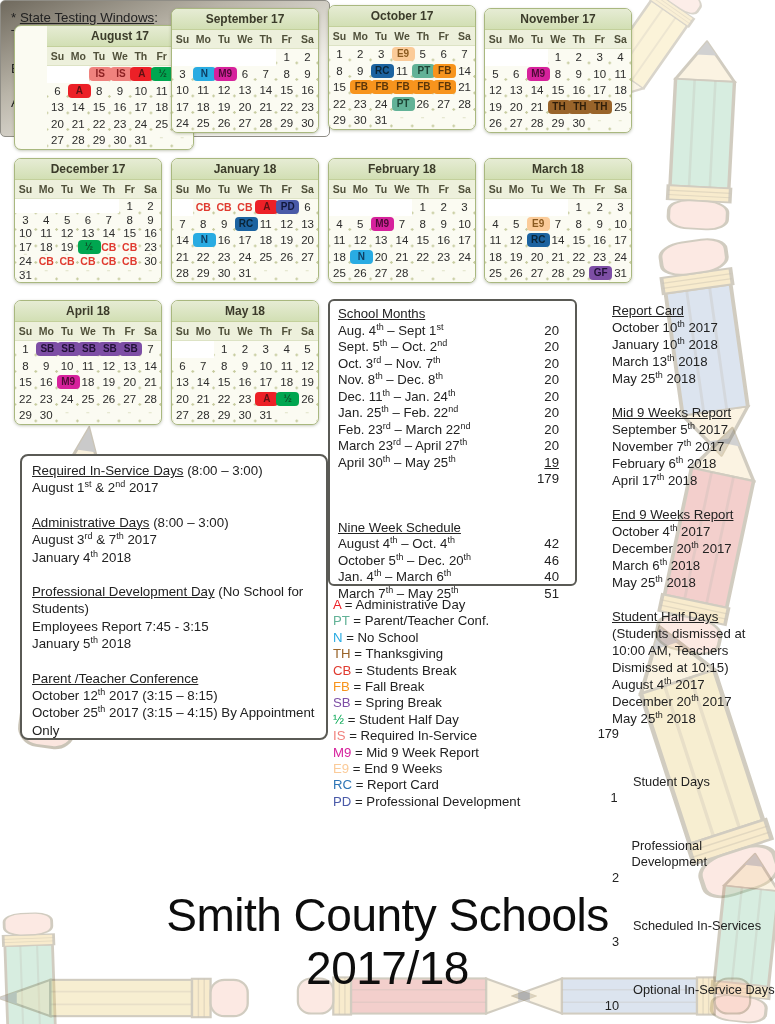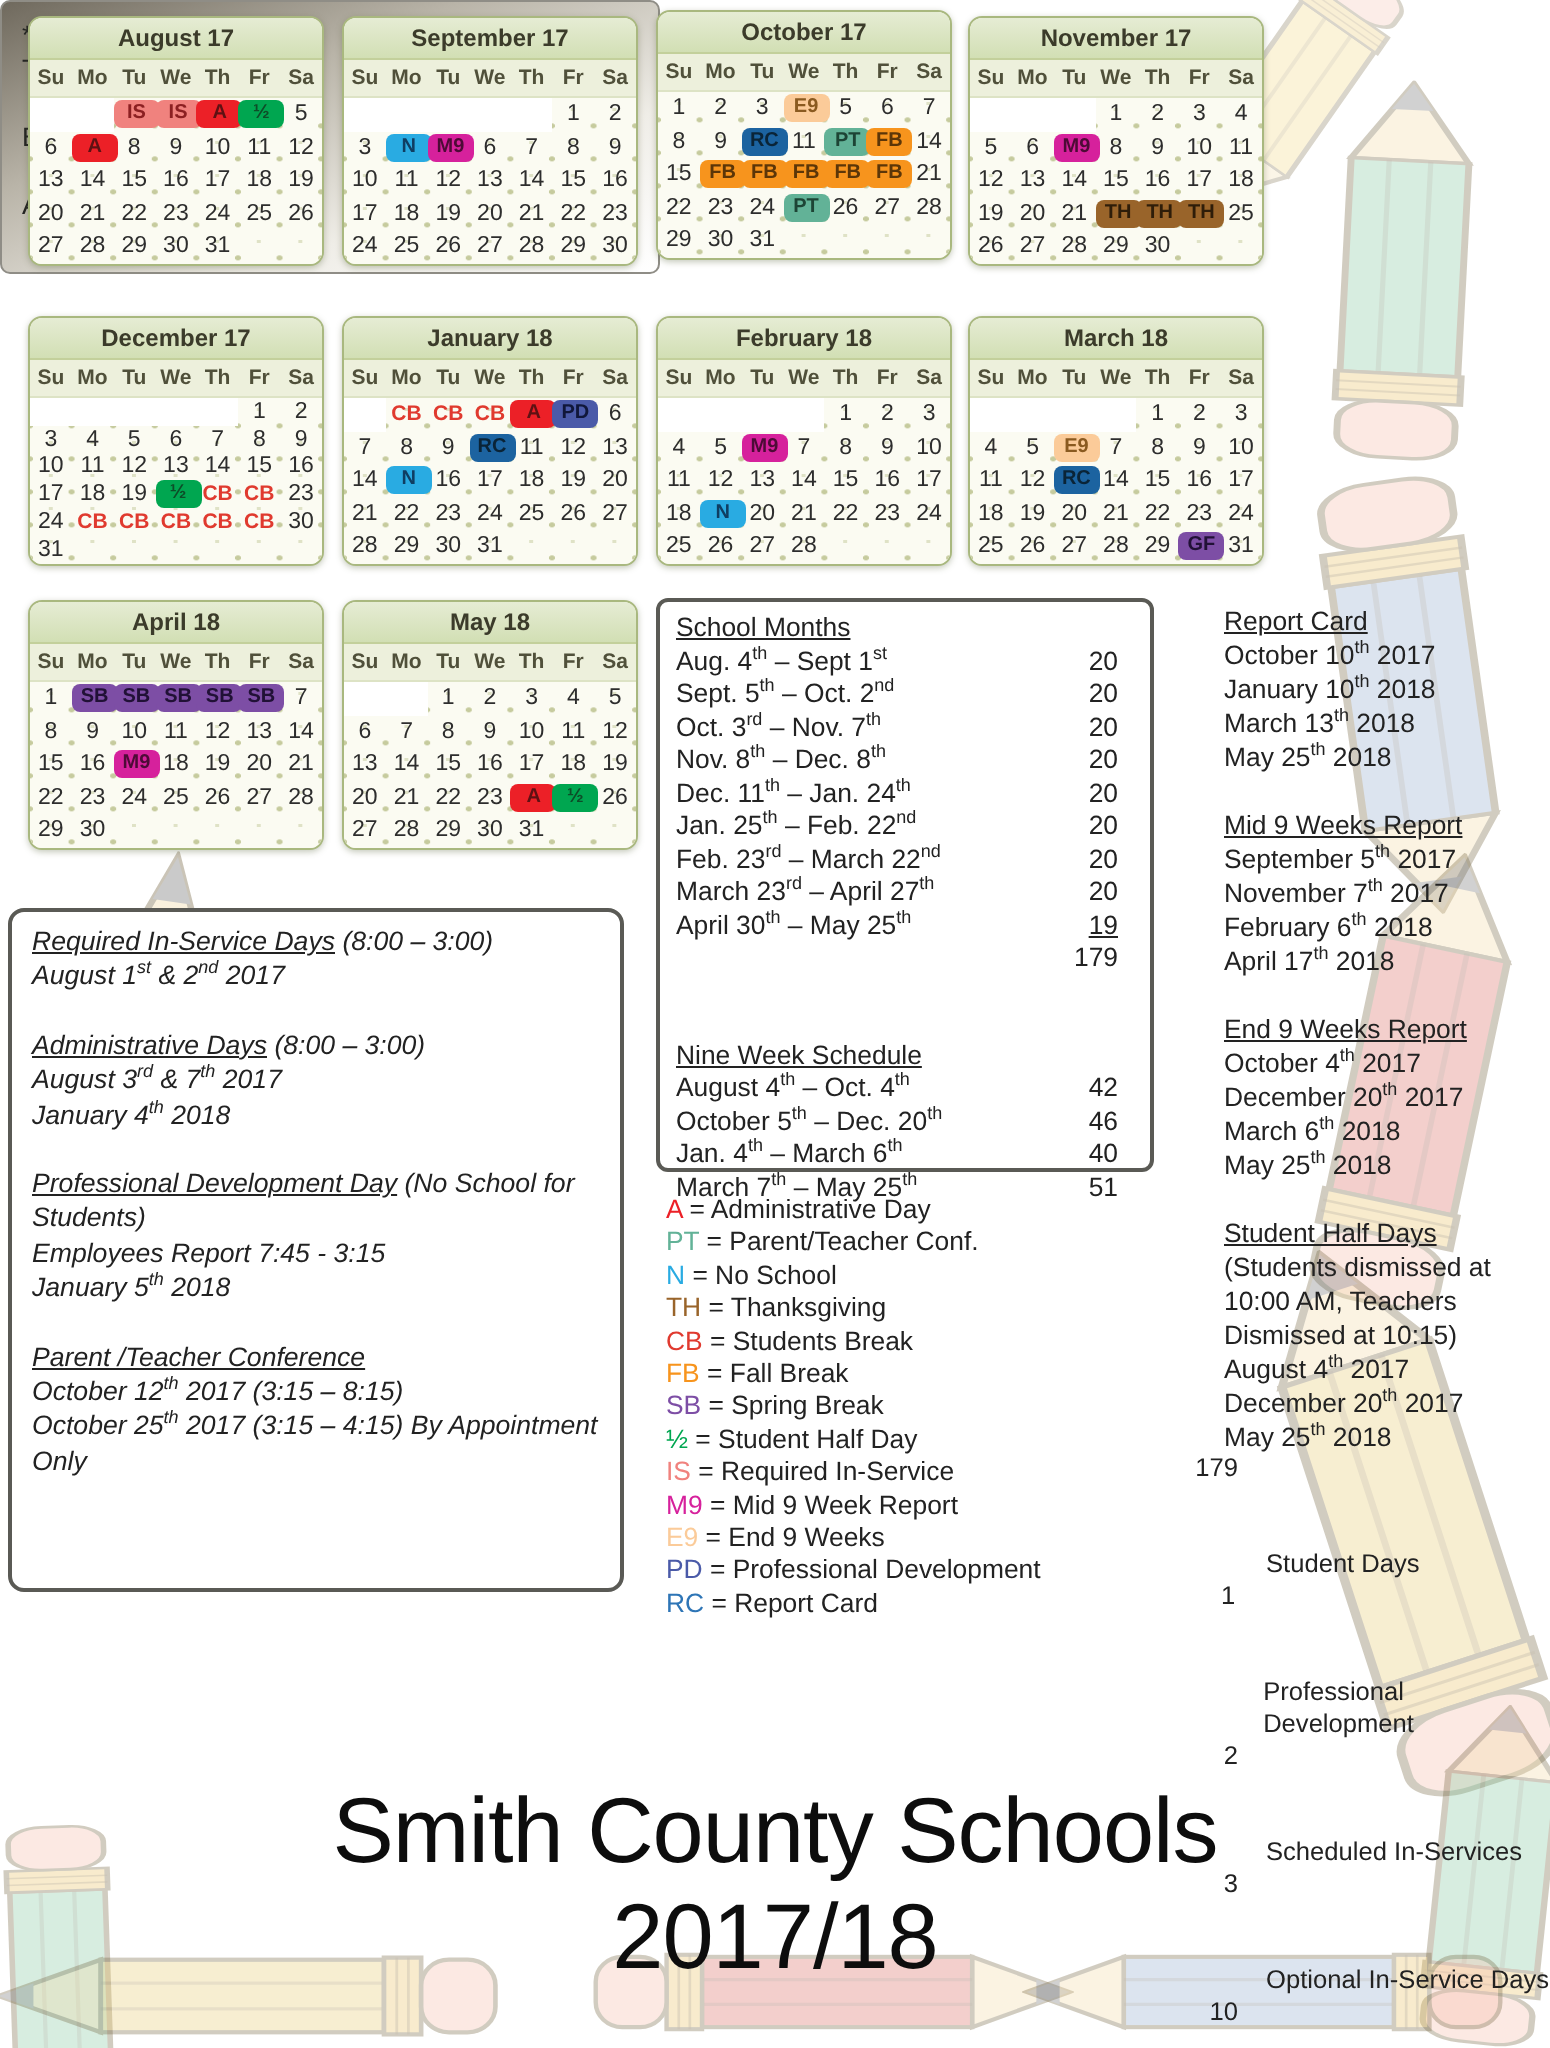--- a/index.html
+++ b/index.html
@@ -46,22 +46,22 @@
   #legend{position:absolute;left:333px;top:597px;width:255px;font-size:13.2px;line-height:16.4px;}
   .lg-code{font-weight:normal;}
   
   #summary{position:absolute;left:583px;top:726px;width:192px;font-size:12.8px;line-height:16px;}
   .sum-row{display:flex;}
   .sum-num{width:36px;text-align:right;}
   .sum-label{margin-left:14px;margin-top:48px;}
   .sum-row.u .sum-num{border-bottom:1.5px solid #222;}
   .sum-row.u .sum-label{}
   
-  #info-box{left:4px;top:454px;width:308px;height:342px;border-radius:8px;border-width:2px;
-       padding:6px 10px;font-size:13.3px;line-height:17.4px;font-style:italic;}
+  #info-box{left:20px;top:454px;width:308px;height:286px;border-radius:8px;border-width:2px;
+       padding:6px 10px;font-size:13.3px;line-height:17.4px;}
   .ib-section{margin-bottom:17px;}
   .ib-title{text-decoration:underline;}
   #testing-box{left:10px;top:756px;width:308px;height:119px;border-radius:5px;border:1px solid #8f8d86;
        padding:8px 10px;font-size:13.3px;line-height:17px;
        background:linear-gradient(to bottom right,#6f695d 0%,#b9b4a8 35%,#efede7 70%,#ffffff 100%);}
   .tb-title{text-decoration:underline;}
   .tb-line{margin-bottom:17px;}
   
   #main-title{position:absolute;left:0;top:889px;width:775px;text-align:center;color:#0d0d0d;
        font-size:46px;line-height:53px;letter-spacing:-0.5px;}
@@ -113,21 +113,21 @@
       <use href="#pencil"></use>
     </svg>
   <svg class="pencil" viewBox="0 0 60 224" preserveAspectRatio="none" style="left:382px;top:872px;width:62px;height:248px;opacity:.3;transform:rotate(90deg);--shaft:#d9625a">
       <use href="#pencil"></use>
     </svg>
   <svg class="pencil" viewBox="0 0 60 224" preserveAspectRatio="none" style="left:604px;top:872px;width:62px;height:248px;opacity:.3;transform:rotate(-90deg);--shaft:#8fa8cc">
       <use href="#pencil"></use>
     </svg>
 
   <div id="calendars">
-      <div class="cal" style="left: 14px; top: 8px;">
+      <div class="cal" style="left: 14px; top: 25px; padding-left: 32px;">
         <div class="cal-title">August 17</div>
         <table>
           <thead>
             <tr>
               <th>Su</th>
               <th>Mo</th>
               <th>Tu</th>
               <th>We</th>
               <th>Th</th>
               <th>Fr</th>
@@ -863,22 +863,22 @@
       <div><span class="lg-code" style="color: rgb(98, 178, 151);">PT</span><span> = Parent/Teacher Conf.</span></div>
       <div><span class="lg-code" style="color: rgb(41, 171, 226);">N</span><span> = No School</span></div>
       <div><span class="lg-code" style="color: rgb(153, 100, 42);">TH</span><span> = Thanksgiving</span></div>
       <div><span class="lg-code" style="color: rgb(224, 58, 47);">CB</span><span> = Students Break</span></div>
       <div><span class="lg-code" style="color: rgb(247, 148, 29);">FB</span><span> = Fall Break</span></div>
       <div><span class="lg-code" style="color: rgb(125, 78, 165);">SB</span><span> = Spring Break</span></div>
       <div><span class="lg-code" style="color: rgb(0, 166, 80);">½</span><span> = Student Half Day</span></div>
       <div><span class="lg-code" style="color: rgb(240, 130, 126);">IS</span><span> = Required In-Service</span></div>
       <div><span class="lg-code" style="color: rgb(214, 33, 156);">M9</span><span> = Mid 9 Week Report</span></div>
       <div><span class="lg-code" style="color: rgb(251, 203, 153);">E9</span><span> = End 9 Weeks</span></div>
+      <div><span class="lg-code" style="color: rgb(46, 117, 182);">RC</span><span> = Report Card</span></div>
       <div><span class="lg-code" style="color: rgb(74, 90, 168);">PD</span><span> = Professional Development</span></div>
-      <div><span class="lg-code" style="color: rgb(46, 117, 182);">RC</span><span> = Report Card</span></div>
     </div>
 
   <div id="summary">
       <div class="sum-row">
         <span class="sum-num">179</span>
         <span class="sum-label">Student Days</span>
       </div>
       <div class="sum-row">
         <span class="sum-num">1</span>
         <span class="sum-label">Professional Development</span>

